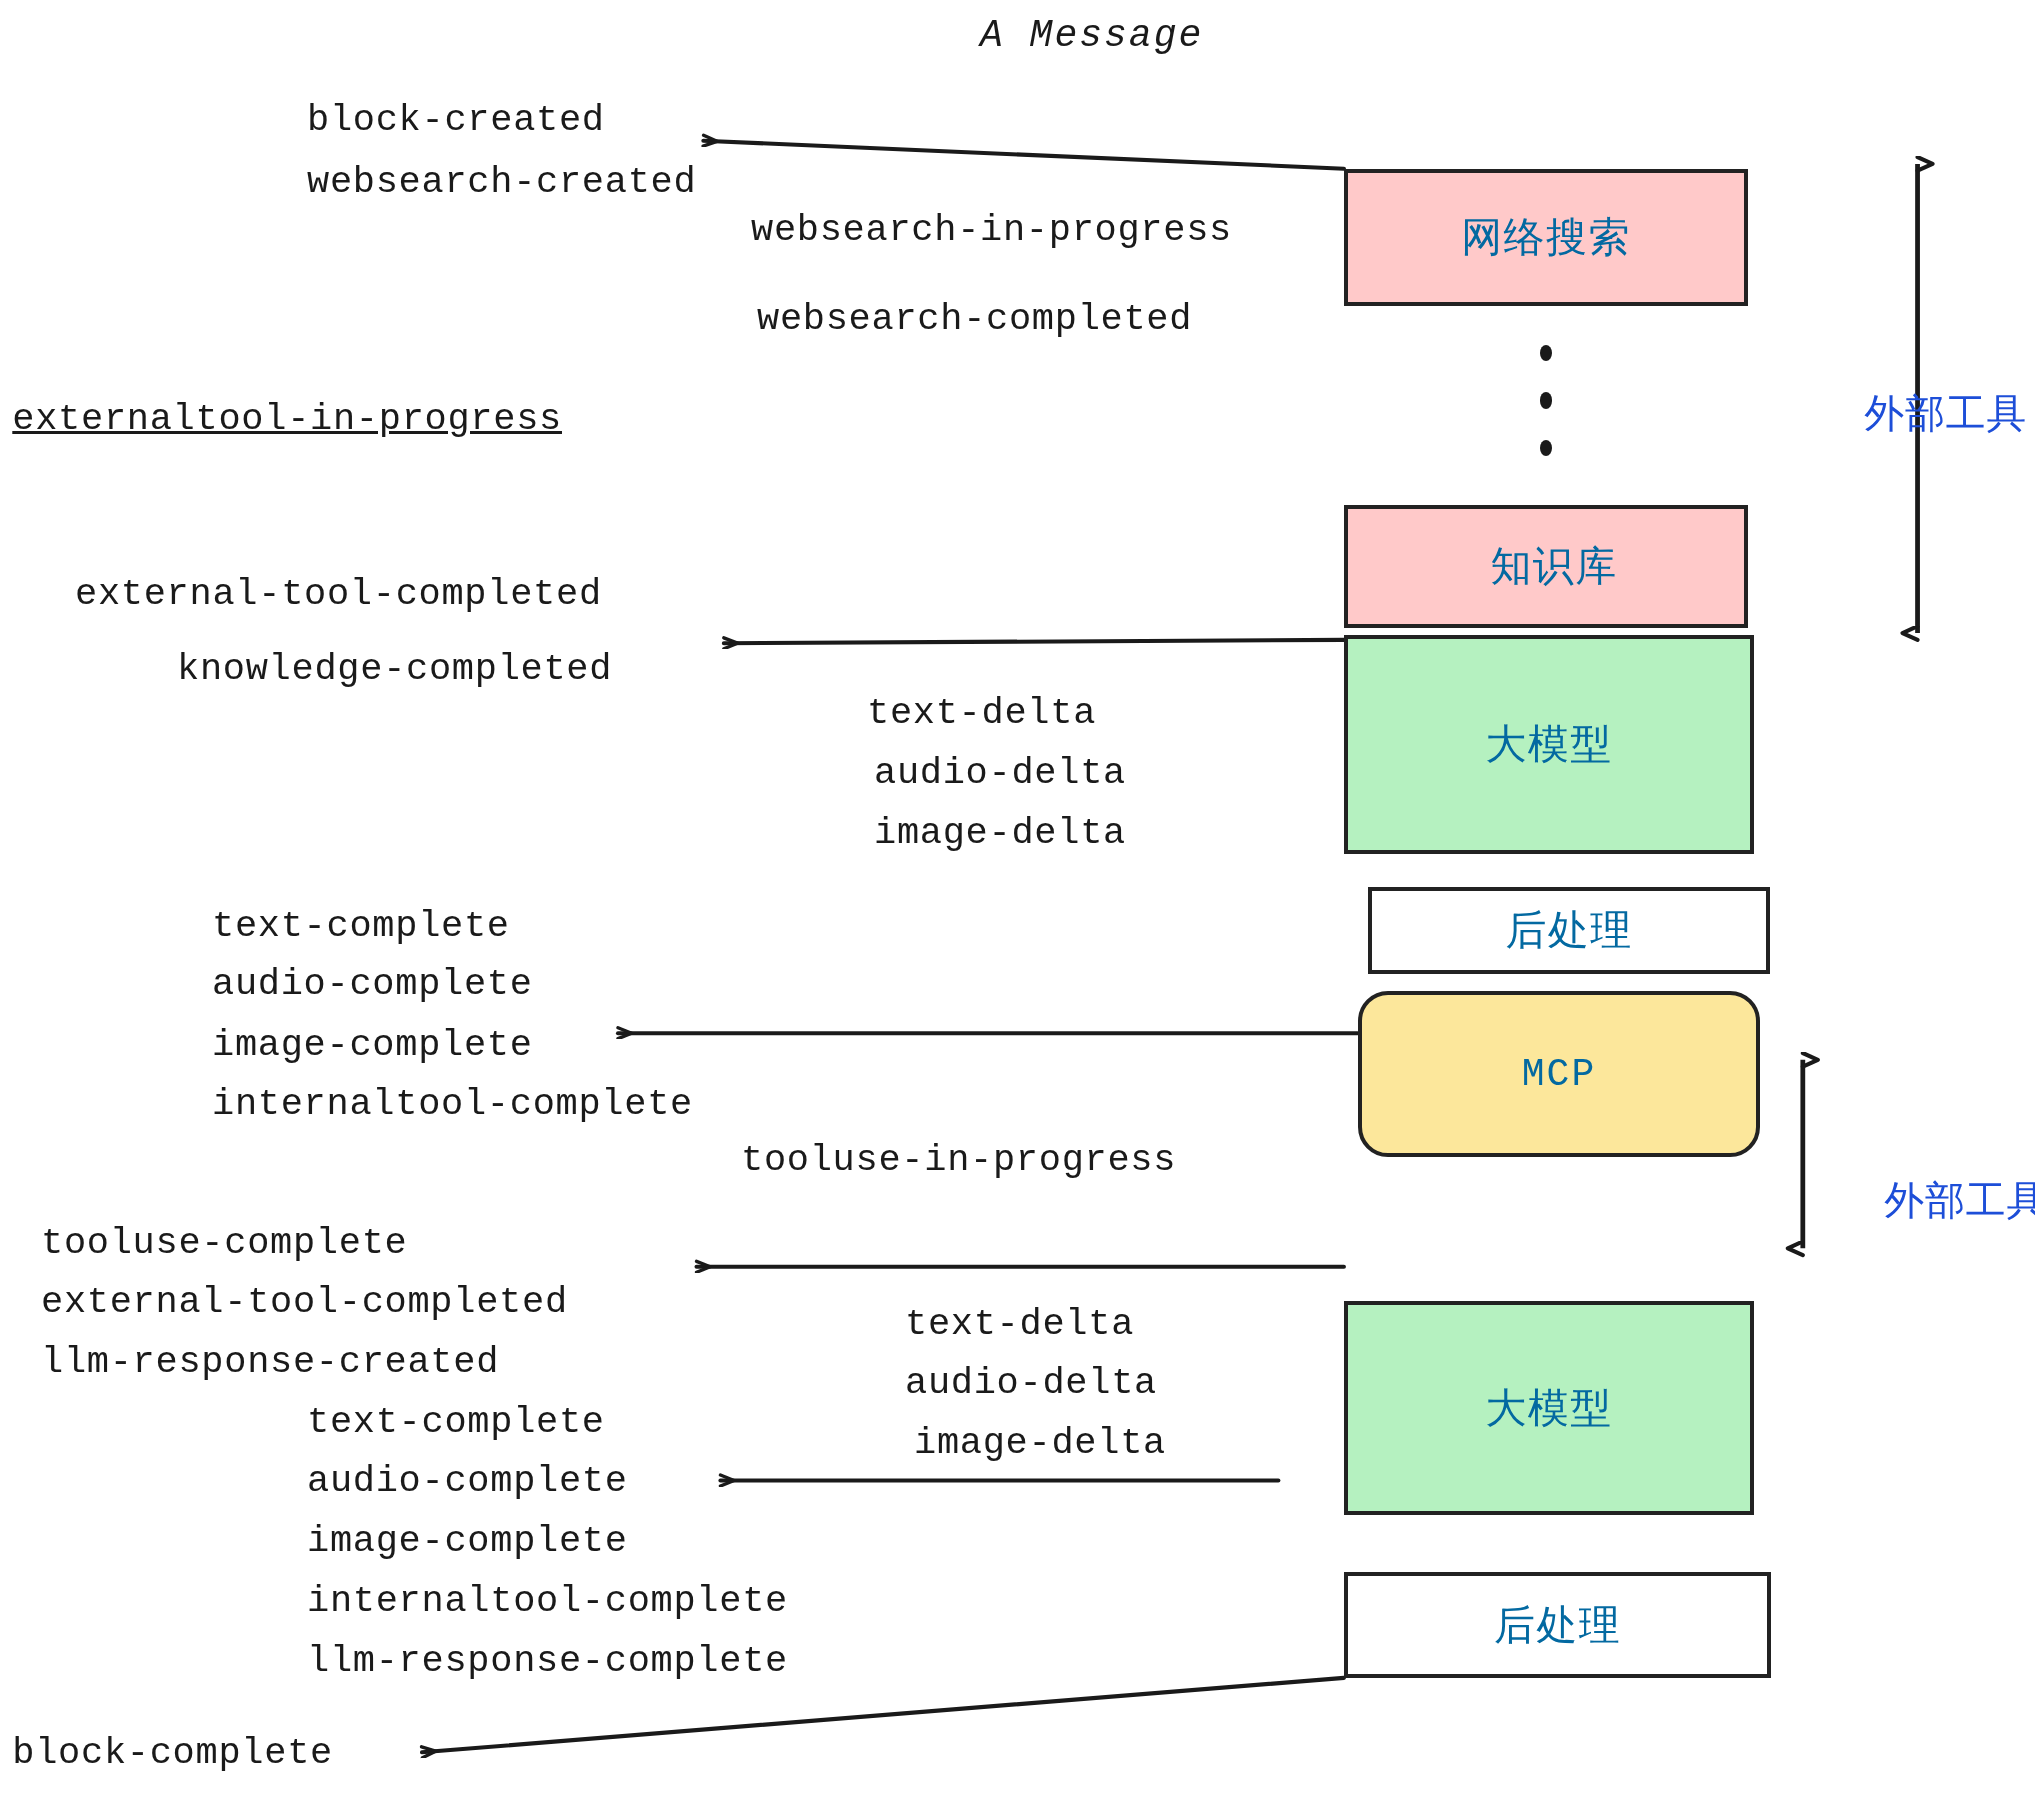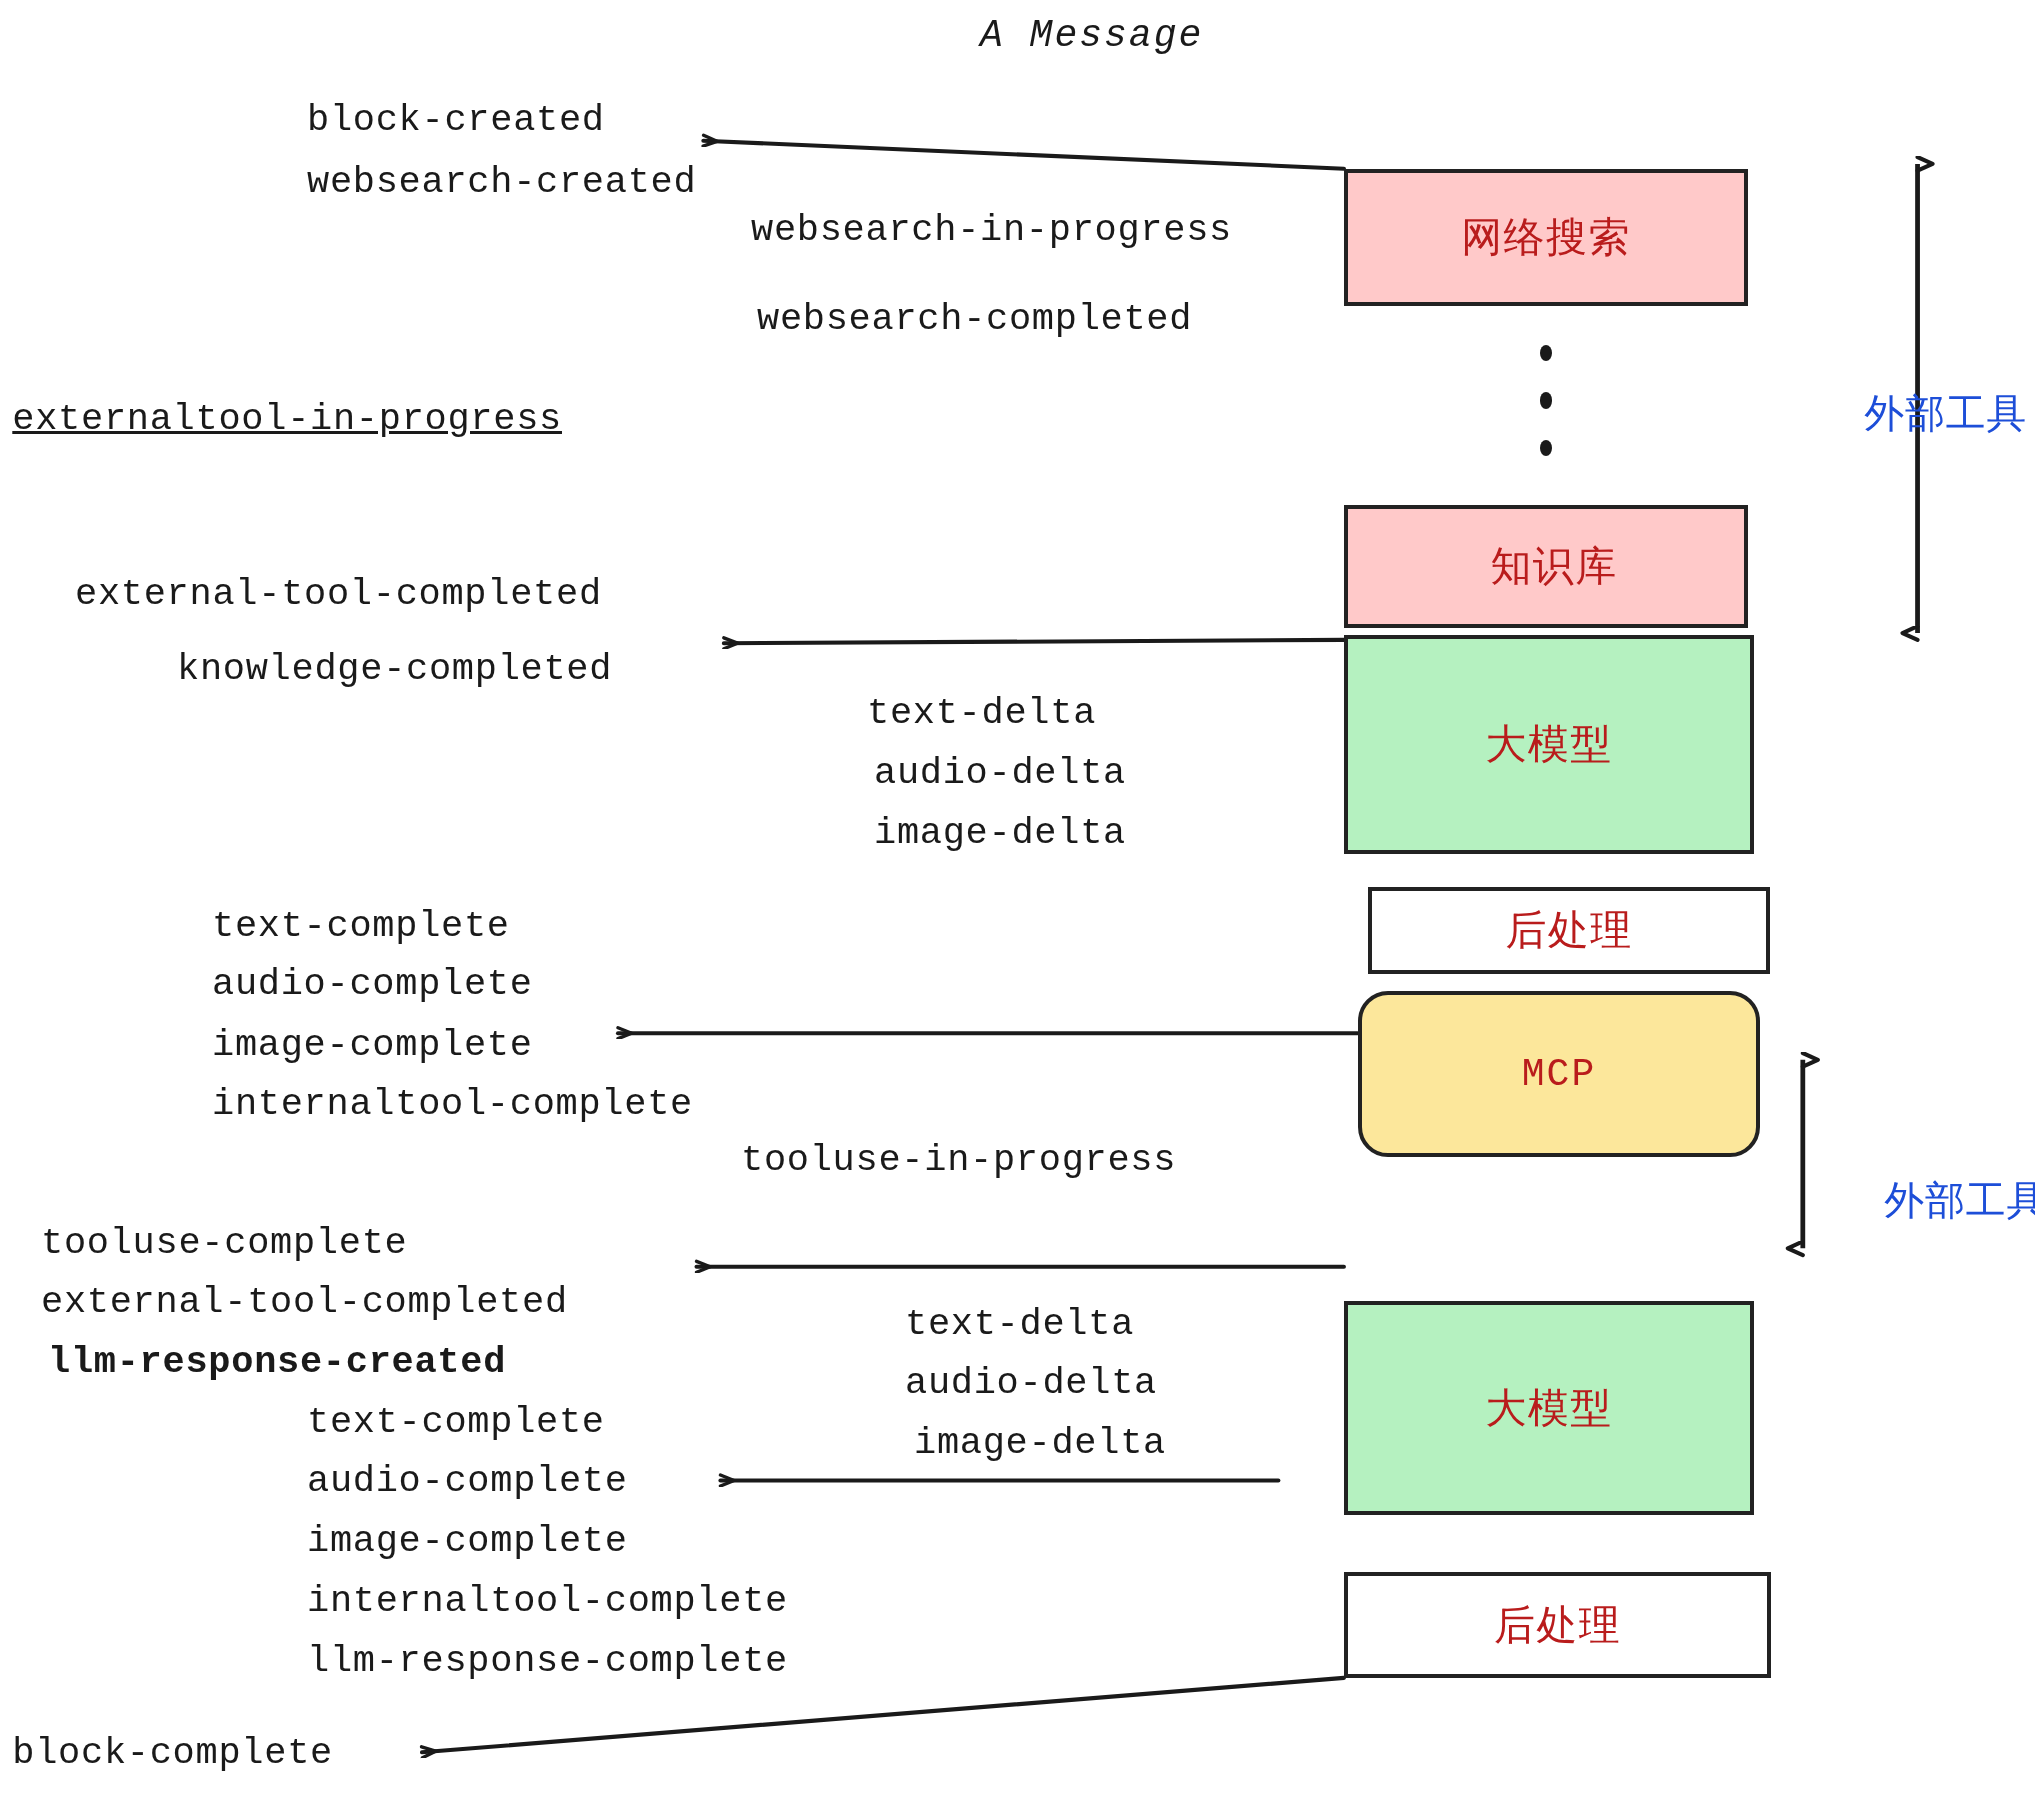--- a/index.html
+++ b/index.html
@@ -30,21 +30,21 @@
   }
 
   
   .box{
     position:absolute;
     border:4.1px solid #222222;
     box-sizing:border-box;
     display:flex;align-items:center;justify-content:center;
     font-family:"Liberation Sans","DejaVu Sans",sans-serif;
     font-size:41px;
-    color:#b91c1c;
+    color:#0369a1;
     letter-spacing:1.4px;
   }
   .box.mcp{
     font-family:"Liberation Mono","DejaVu Sans Mono",monospace;
     font-size:38px;letter-spacing:2px;
   }
 
   
   .side{
     position:absolute;
@@ -174,21 +174,21 @@
   <div class="lbl" style="left:874px;top:815px;">image-delta</div>
 
   <div class="lbl" style="left:212px;top:908px;">text-complete</div>
   <div class="lbl" style="left:212px;top:966px;">audio-complete</div>
   <div class="lbl" style="left:212px;top:1027px;">image-complete</div>
   <div class="lbl" style="left:212px;top:1086px;">internaltool-complete</div>
   <div class="lbl" style="left:741px;top:1142px;">tooluse-in-progress</div>
 
   <div class="lbl" style="left:41px;top:1225px;">tooluse-complete</div>
   <div class="lbl" style="left:41px;top:1284px;">external-tool-completed</div>
-  <div class="lbl" style="left:48px;top:1344px;font-weight:bold;">llm-response-created</div>
+  <div class="lbl" style="left:41px;top:1344px;">llm-response-created</div>
 
   <div class="lbl" style="left:905px;top:1306px;">text-delta</div>
   <div class="lbl" style="left:905px;top:1365px;">audio-delta</div>
   <div class="lbl" style="left:914px;top:1425px;">image-delta</div>
 
   <div class="lbl" style="left:307px;top:1404px;">text-complete</div>
   <div class="lbl" style="left:307px;top:1463px;">audio-complete</div>
   <div class="lbl" style="left:307px;top:1523px;">image-complete</div>
   <div class="lbl" style="left:307px;top:1583px;">internaltool-complete</div>
   <div class="lbl" style="left:307px;top:1643px;">llm-response-complete</div>

